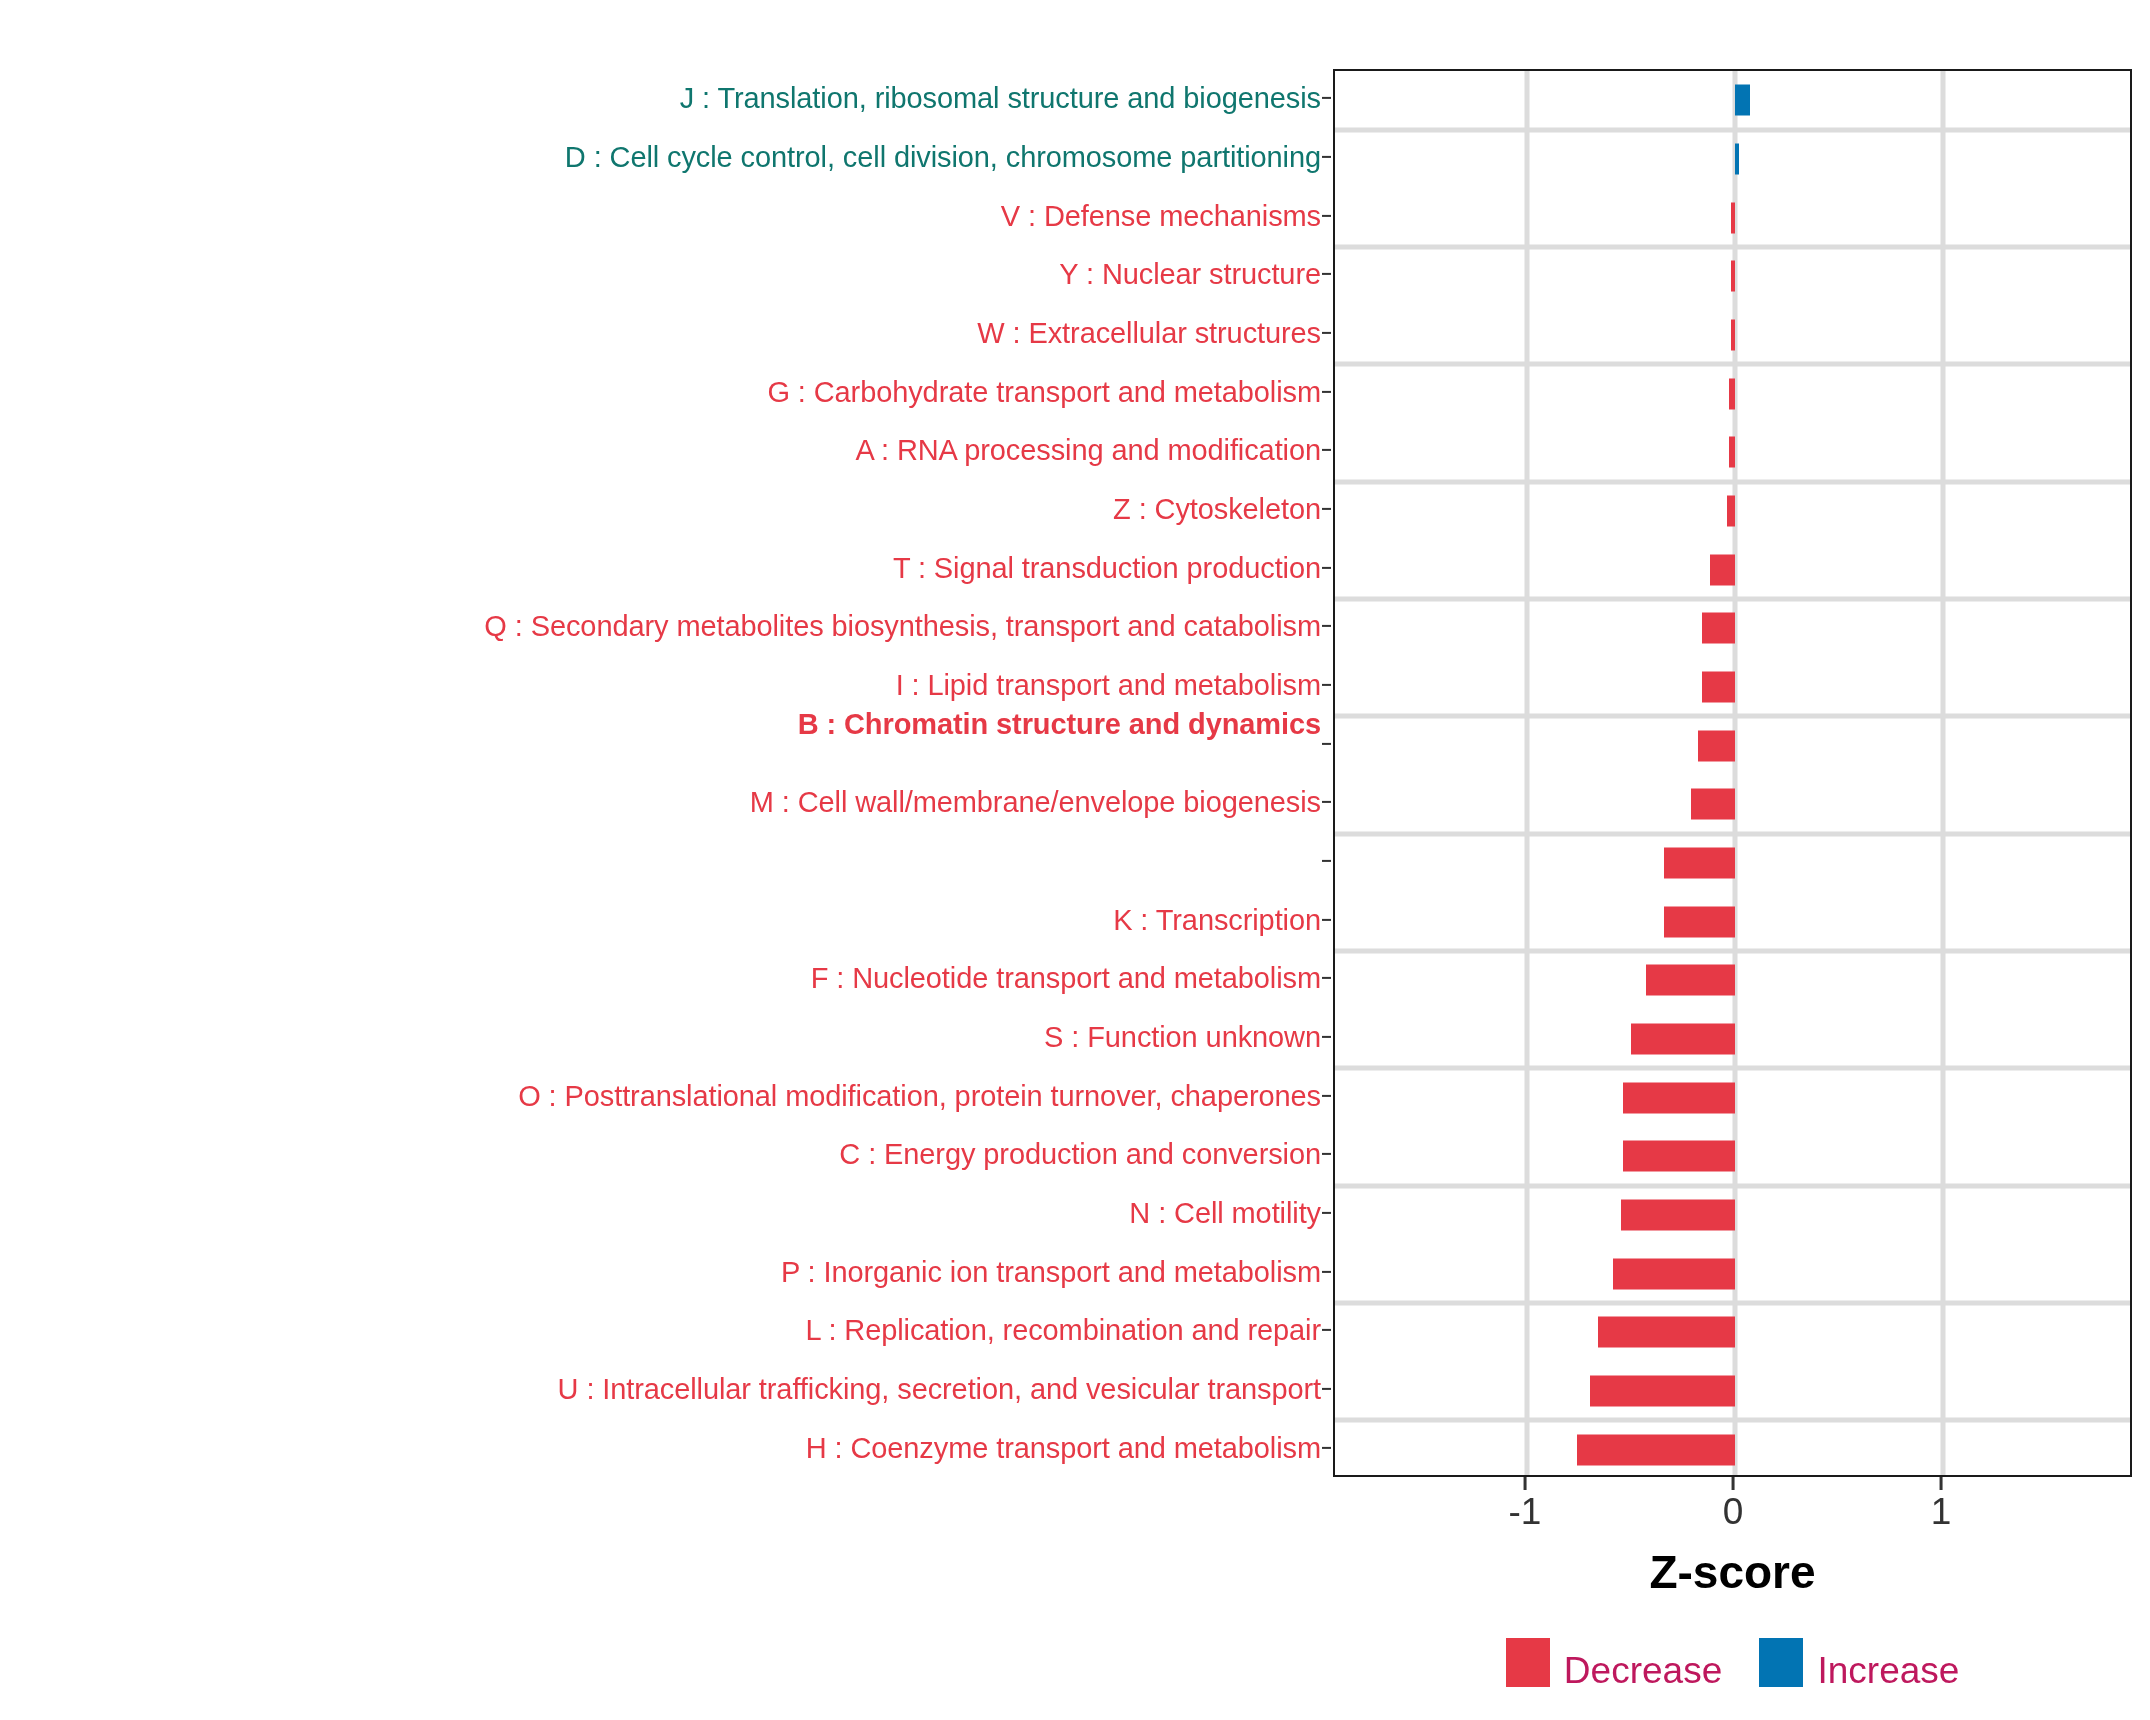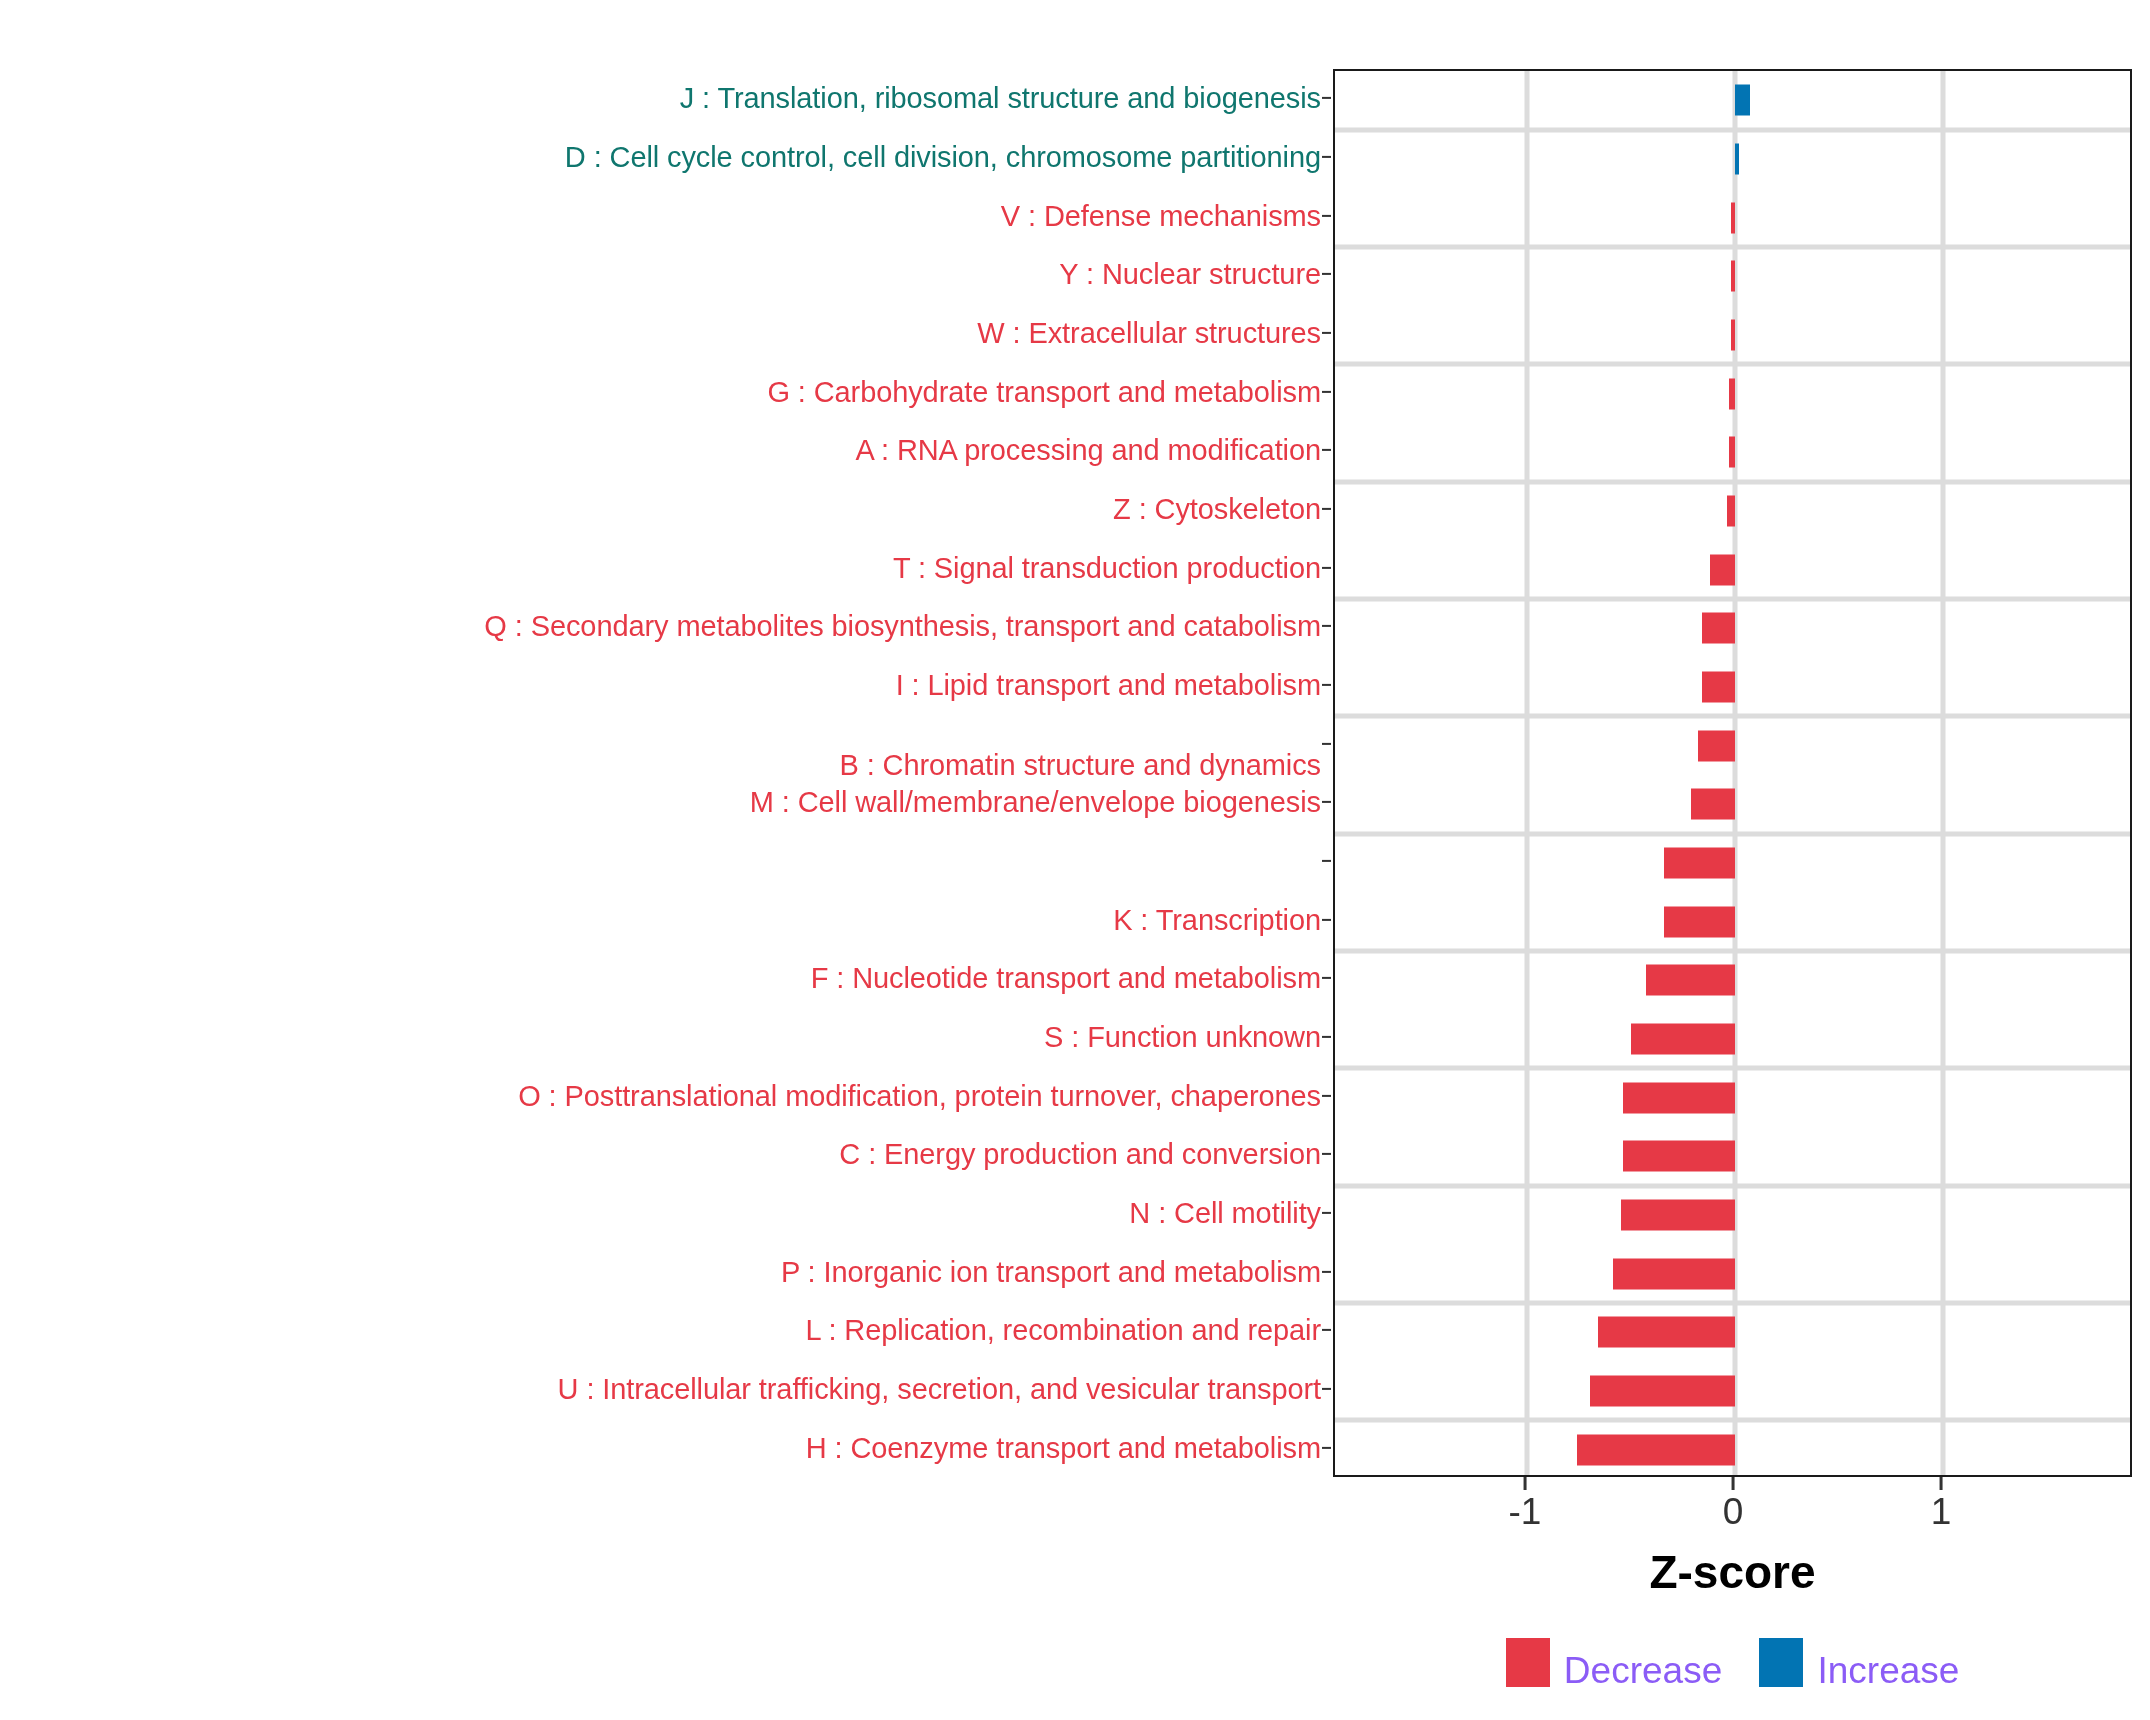--- a/index.html
+++ b/index.html
@@ -138,21 +138,21 @@
     display: flex;
     align-items: center;
     gap: 14.3px;
   }
   .legend-swatch {
     width: 44px;
     height: 49px;
   }
   .legend-label {
     font-size: 37px;
-    color: #8b5cf6;
+    color: #be185d;
     line-height: 1;
     margin-top: 17px;
   }
 </style>
 </head>
 <body>
 
 <div id="figure">
 
   <div id="label-column">
@@ -171,21 +171,21 @@
       <div class="cat-label down" style="top: 381px;">A : RNA processing and modification</div>
       <div class="tickmark" style="top: 381px;"></div>
       <div class="cat-label down" style="top: 440px;">Z : Cytoskeleton</div>
       <div class="tickmark" style="top: 440px;"></div>
       <div class="cat-label down" style="top: 499px;">T : Signal transduction production</div>
       <div class="tickmark" style="top: 499px;"></div>
       <div class="cat-label down" style="top: 557px;">Q : Secondary metabolites biosynthesis, transport and catabolism</div>
       <div class="tickmark" style="top: 557px;"></div>
       <div class="cat-label down" style="top: 616px;">I : Lipid transport and metabolism</div>
       <div class="tickmark" style="top: 616px;"></div>
-      <div class="cat-label down" style="top: 696px;">B : Chromatin structure and dynamics</div>
+      <div class="cat-label down" style="top: 655px; font-weight: bold;">B : Chromatin structure and dynamics</div>
       <div class="tickmark" style="top: 675px;"></div>
       <div class="cat-label down" style="top: 733px;">M : Cell wall/membrane/envelope biogenesis</div>
       <div class="tickmark" style="top: 733px;"></div>
       <div class="tickmark" style="top: 792px;"></div>
       <div class="cat-label down" style="top: 851px;">K : Transcription</div>
       <div class="tickmark" style="top: 851px;"></div>
       <div class="cat-label down" style="top: 909px;">F : Nucleotide transport and metabolism</div>
       <div class="tickmark" style="top: 909px;"></div>
       <div class="cat-label down" style="top: 968px;">S : Function unknown</div>
       <div class="tickmark" style="top: 968px;"></div>

